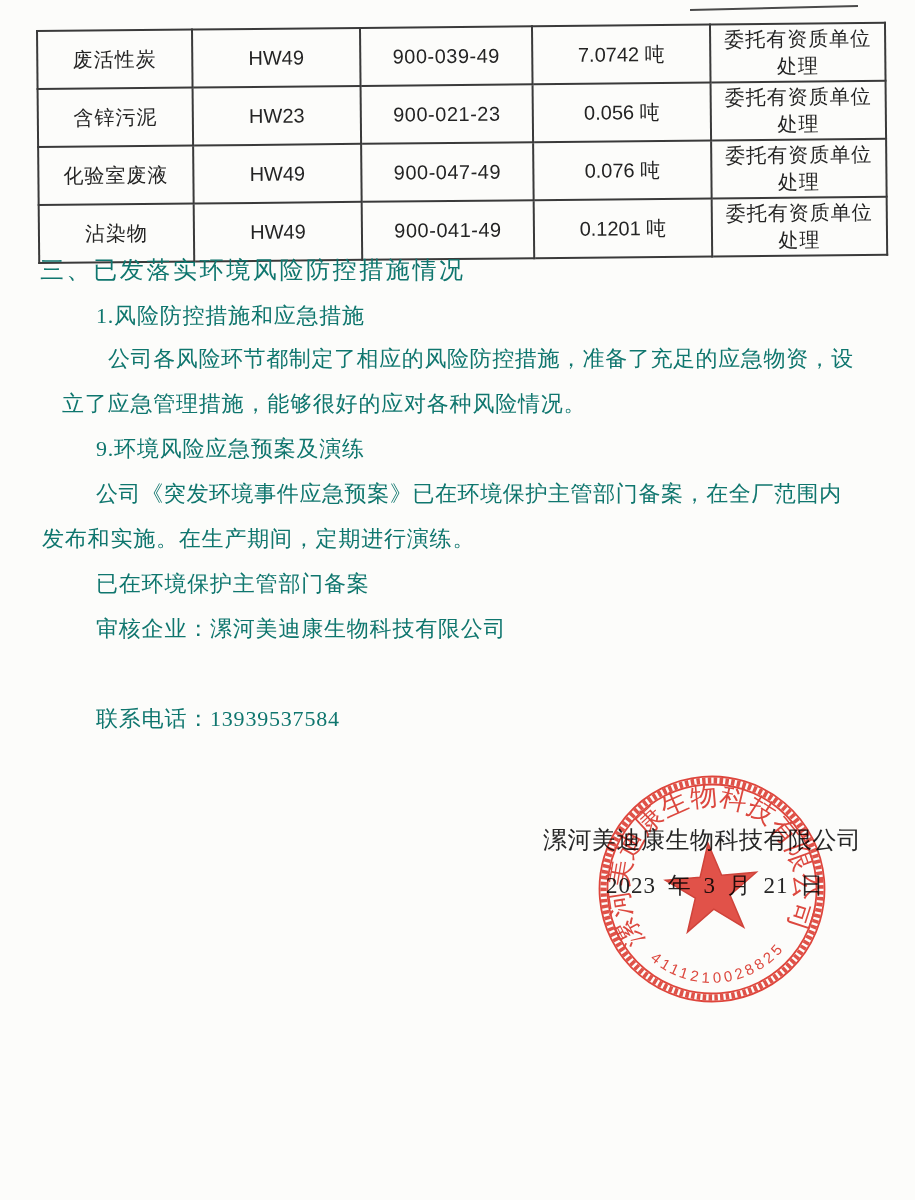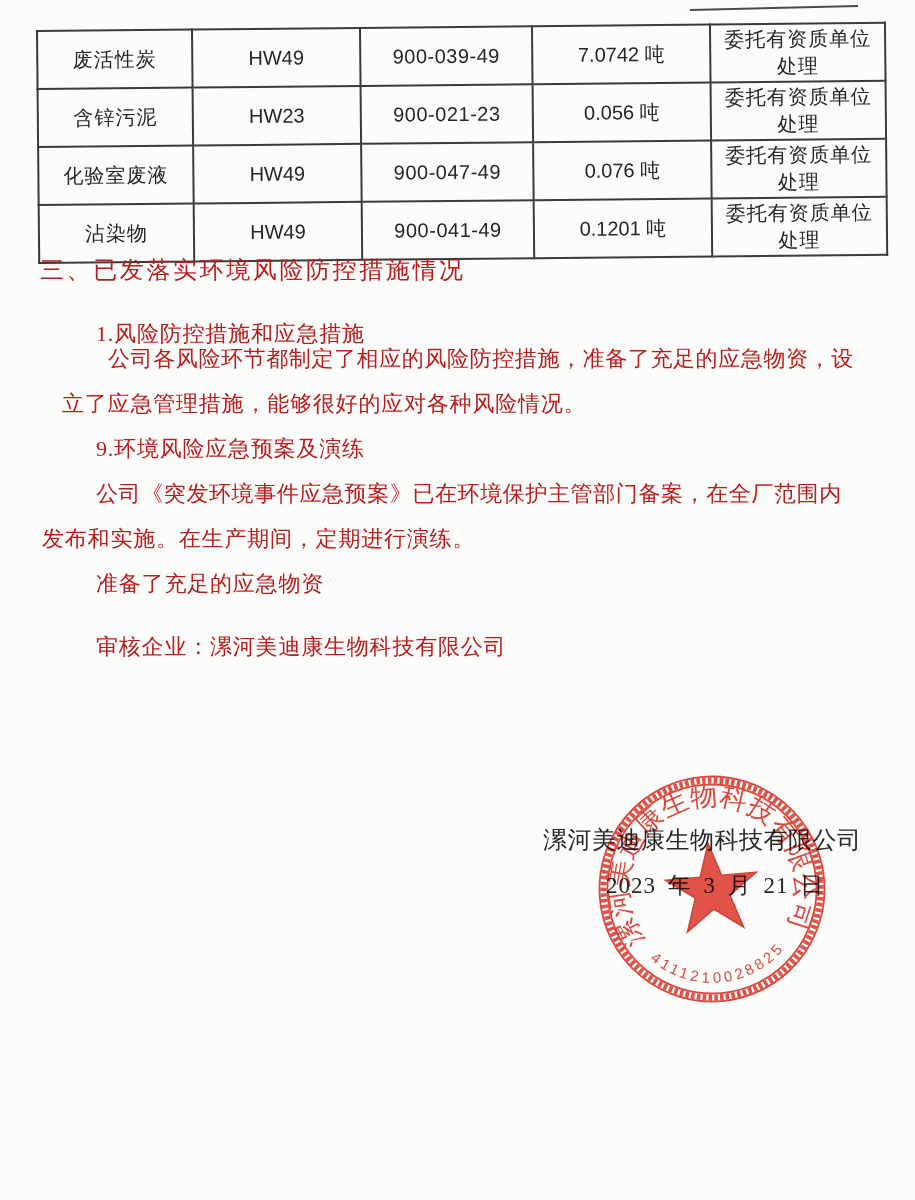--- a/index.html
+++ b/index.html
@@ -16,21 +16,21 @@
     height:48px;font-size:20px;padding:1px 3px;color:#242424;overflow:hidden;
   }
   td.c-name{width:147px;letter-spacing:1px;}
   td.c-cat{width:160px;font-family:"Liberation Sans","DejaVu Sans",sans-serif;}
   td.c-code{width:164px;font-family:"Liberation Sans","DejaVu Sans",sans-serif;letter-spacing:0.5px;}
   td.c-amt{width:170px;font-family:"Liberation Sans","DejaVu Sans",sans-serif;}
   td.c-disp{width:167px;}
   td.c-disp .wrap7{display:inline-block;width:152px;line-height:1.35;font-size:20px;letter-spacing:1px;}
   .pagebreak-line{position:absolute;left:690px;top:7px;width:168px;height:2px;background:#4a4a4a;transform:rotate(-1.4deg);}
   
-  .ln{position:absolute;white-space:nowrap;font-size:22px;letter-spacing:0.8px;color:#b91c1c;}
+  .ln{position:absolute;white-space:nowrap;font-size:22px;letter-spacing:0.8px;color:#0f766e;}
   .ln.heading{font-size:24px;letter-spacing:2.6px;}
   
   .sig{position:absolute;white-space:nowrap;color:#262626;}
   .sig-company{left:543px;top:824px;font-size:24px;letter-spacing:0.5px;}
   .sig-date{left:606px;top:870px;font-size:23px;letter-spacing:1px;word-spacing:5px;}
   
   .stamp{position:absolute;left:545px;top:733px;width:336px;height:322px;
          mix-blend-mode:multiply;opacity:0.93;}
 </style>
 </head>
@@ -69,28 +69,29 @@
           <td class="c-cat">HW49</td>
           <td class="c-code">900-041-49</td>
           <td class="c-amt">0.1201 吨</td>
           <td class="c-disp"><span class="wrap7">委托有资质单位处理</span></td>
         </tr>
       </tbody>
     </table>
   </div>
 
   <div class="ln heading" style="left:40px;top:254px;">三、已发落实环境风险防控措施情况</div>
-  <div class="ln" style="left:96px;top:319px;">1.风险防控措施和应急措施</div>
+  <div class="ln" style="left:96px;top:301px;">1.风险防控措施和应急措施</div>
   <div class="ln" style="left:108px;top:344px;letter-spacing:0.6px;">公司各风险环节都制定了相应的风险防控措施，准备了充足的应急物资，设</div>
   <div class="ln" style="left:42px;top:389px;margin-left:20px;">立了应急管理措施，能够很好的应对各种风险情况。</div>
   <div class="ln" style="left:96px;top:434px;">9.环境风险应急预案及演练</div>
   <div class="ln" style="left:42px;top:524px;">发布和实施。在生产期间，定期进行演练。</div>
   <div class="ln" style="left:96px;top:479px;letter-spacing:0.6px;">公司《突发环境事件应急预案》已在环境保护主管部门备案，在全厂范围内</div>
-  <div class="ln" style="left:96px;top:569px;">准备了充足的应急物资</div>
-  <div class="ln" style="left:96px;top:614px;margin-top:18px;">审核企业：漯河美迪康生物科技有限公司</div>
+  <div class="ln" style="left:96px;top:569px;">已在环境保护主管部门备案</div>
+  <div class="ln" style="left:96px;top:614px;">审核企业：漯河美迪康生物科技有限公司</div>
+  <div class="ln" style="left:96px;top:704px;">联系电话：13939537584</div>
 
   <div class="sig sig-company">漯河美迪康生物科技有限公司</div>
   <div class="sig sig-date">2023 年 3 月 21 日</div>
 
   <svg class="stamp" viewBox="0 0 336 322">
     <g transform="rotate(-5 167 156)">
 
       <circle cx="167" cy="156" r="112.5" fill="none" stroke="#df382e" stroke-width="1.8"></circle>
       <circle cx="167" cy="156" r="104.5" fill="none" stroke="#df382e" stroke-width="1.8"></circle>
       <circle cx="167" cy="156" r="108.5" fill="none" stroke="#e0463c" stroke-width="6.4" stroke-dasharray="3.5 2.3"></circle>

